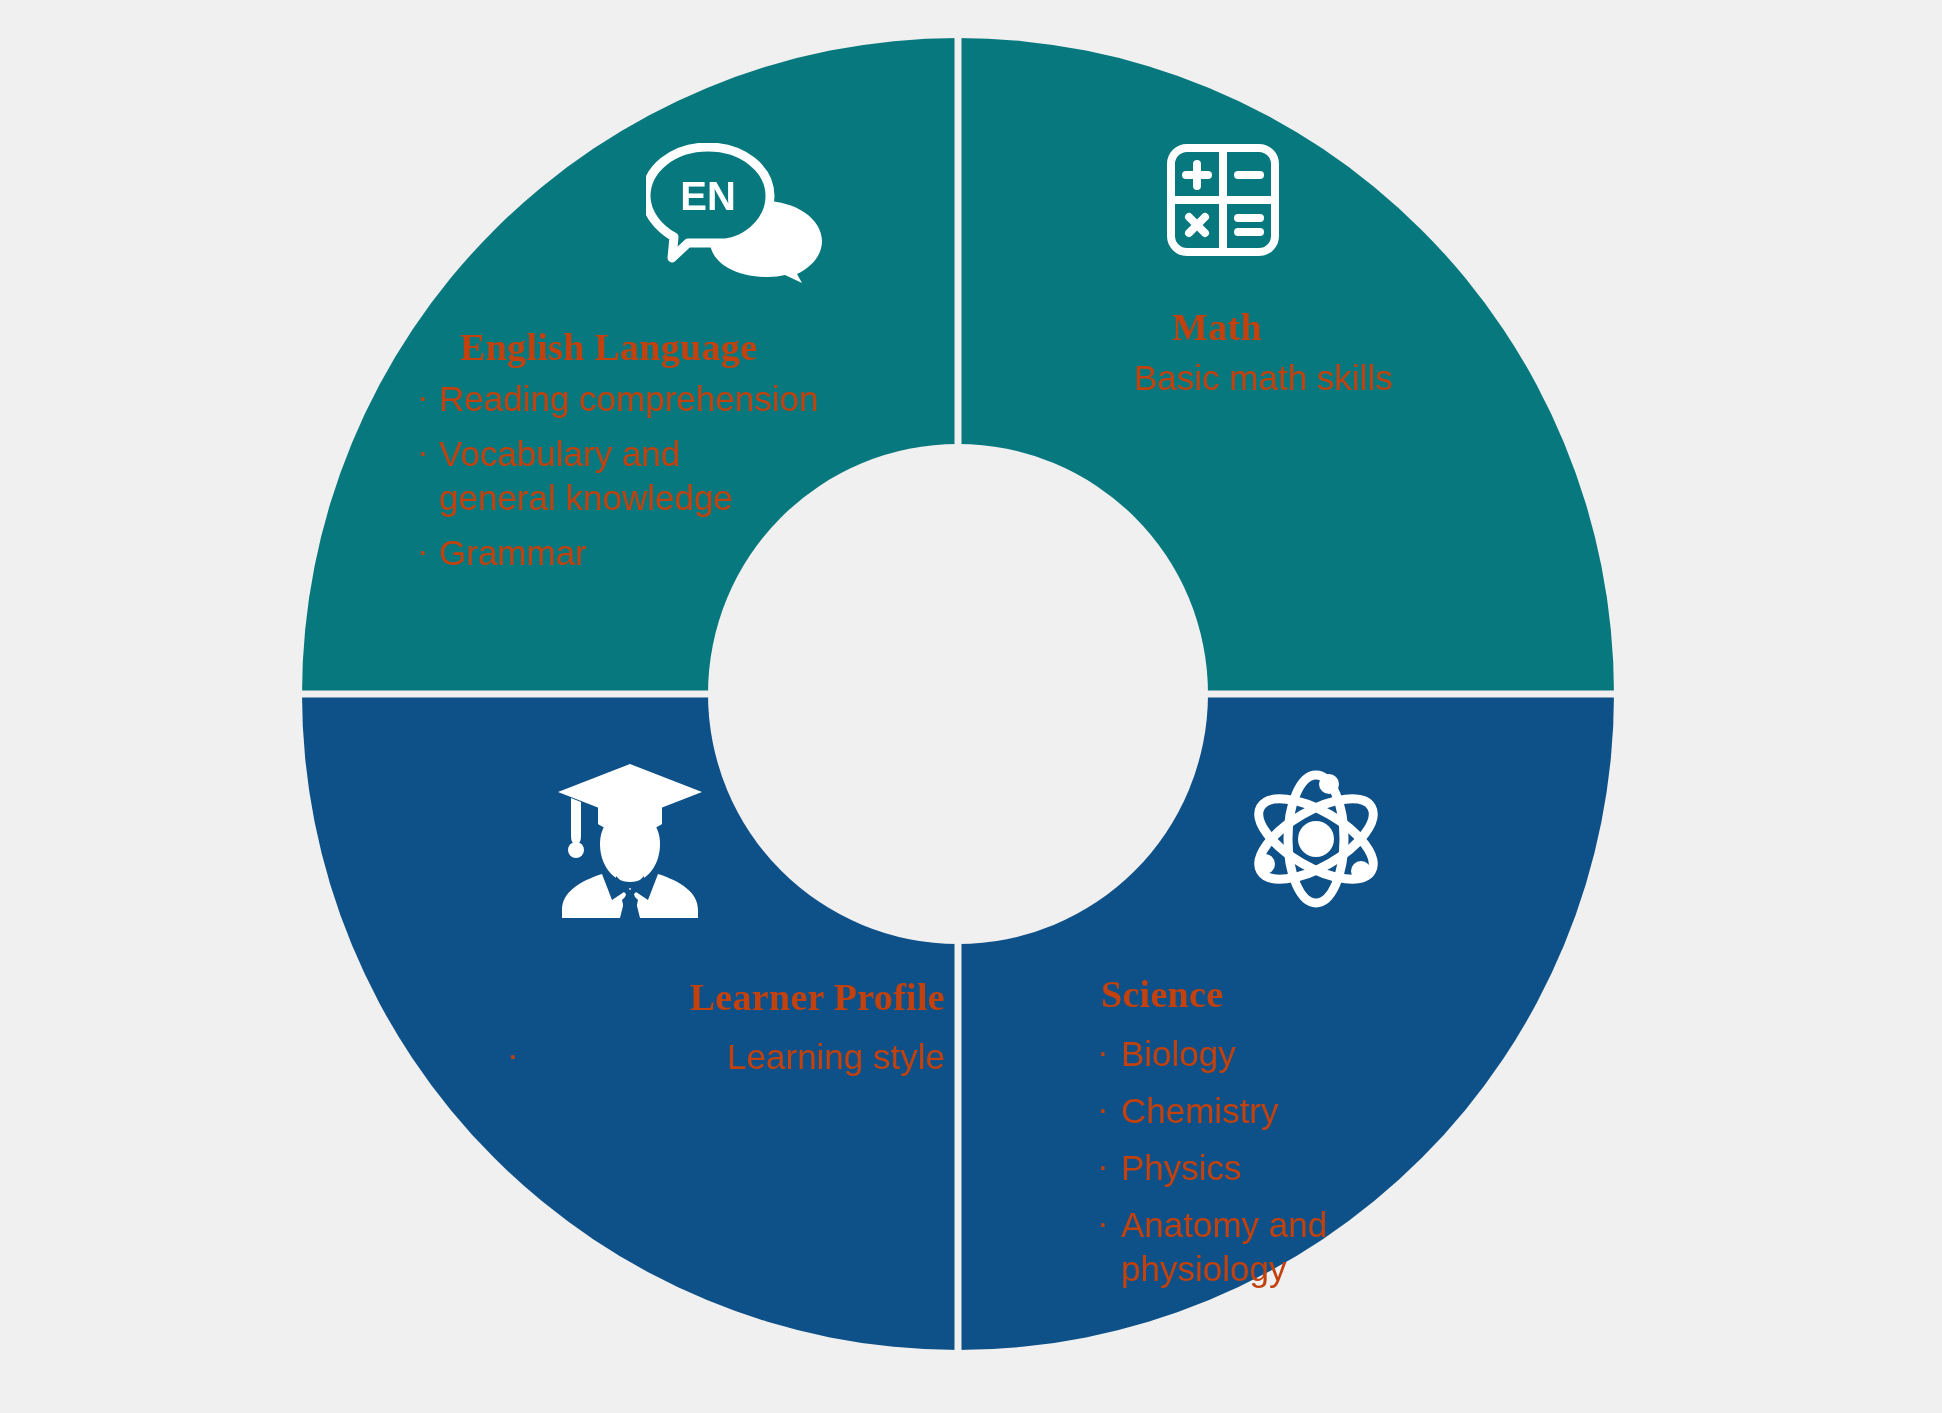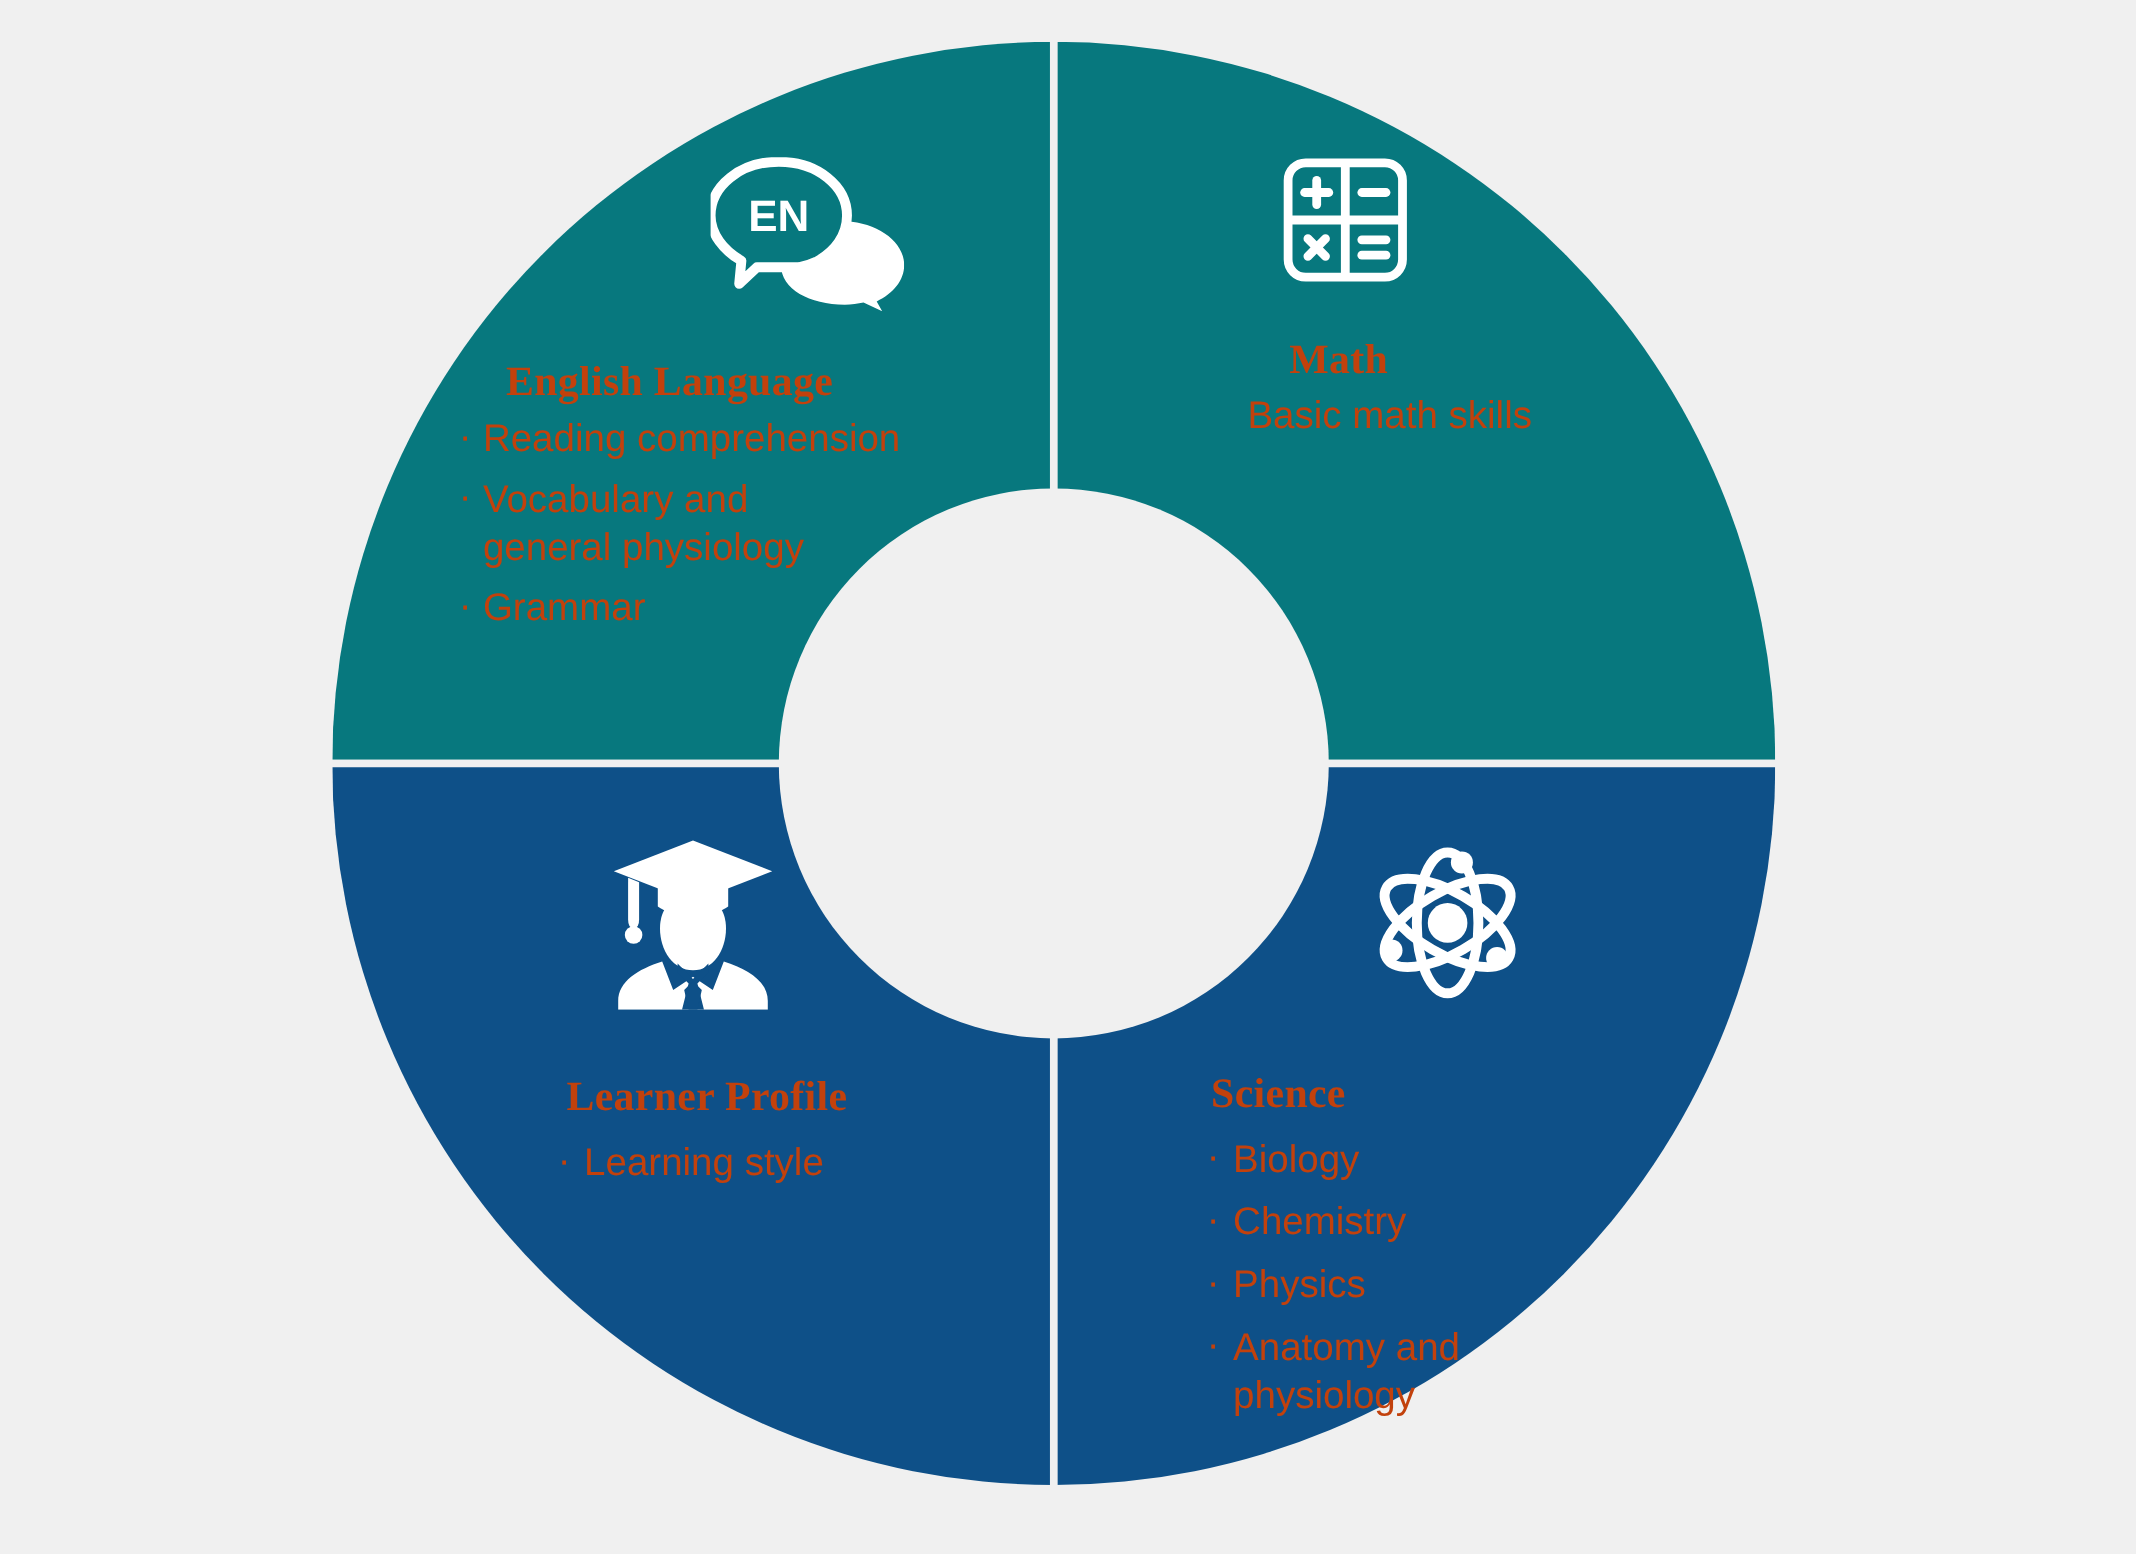--- a/index.html
+++ b/index.html
@@ -104,21 +104,21 @@
     text-align: left;
   }
   #q-math .q-title { margin-left: 42px; }
   #q-math .q-sub { margin-left: 4px; }
 
   
   #q-learner {
     left: 505px;
     top: 975px;
     width: 440px;
-    text-align: left;
+    text-align: right;
   }
   #q-learner .q-title { margin-left: 10px; margin-bottom: 14px; }
   #q-learner .q-list li { padding-left: 26px; margin-bottom: 16px; }
 
   
   #q-science {
     left: 1095px;
     top: 972px;
     width: 400px;
     text-align: left;
@@ -231,21 +231,21 @@
       <circle cx="20" cy="96" r="10" fill="#ffffff"></circle>
       <circle cx="116" cy="103" r="10" fill="#ffffff"></circle>
     </svg>
   </div>
 
   <div class="quadrant-content" id="q-english">
     <h2 class="q-title">English Language</h2>
     <ul class="q-list">
       <li>Reading comprehension</li>
       <li>Vocabulary and
-general physiology</li>
+general knowledge</li>
       <li>Grammar</li>
     </ul>
   </div>
 
   <div class="quadrant-content" id="q-math">
     <h2 class="q-title">Math</h2>
     <p class="q-sub">Basic math skills</p>
   </div>
 
   <div class="quadrant-content" id="q-learner">

